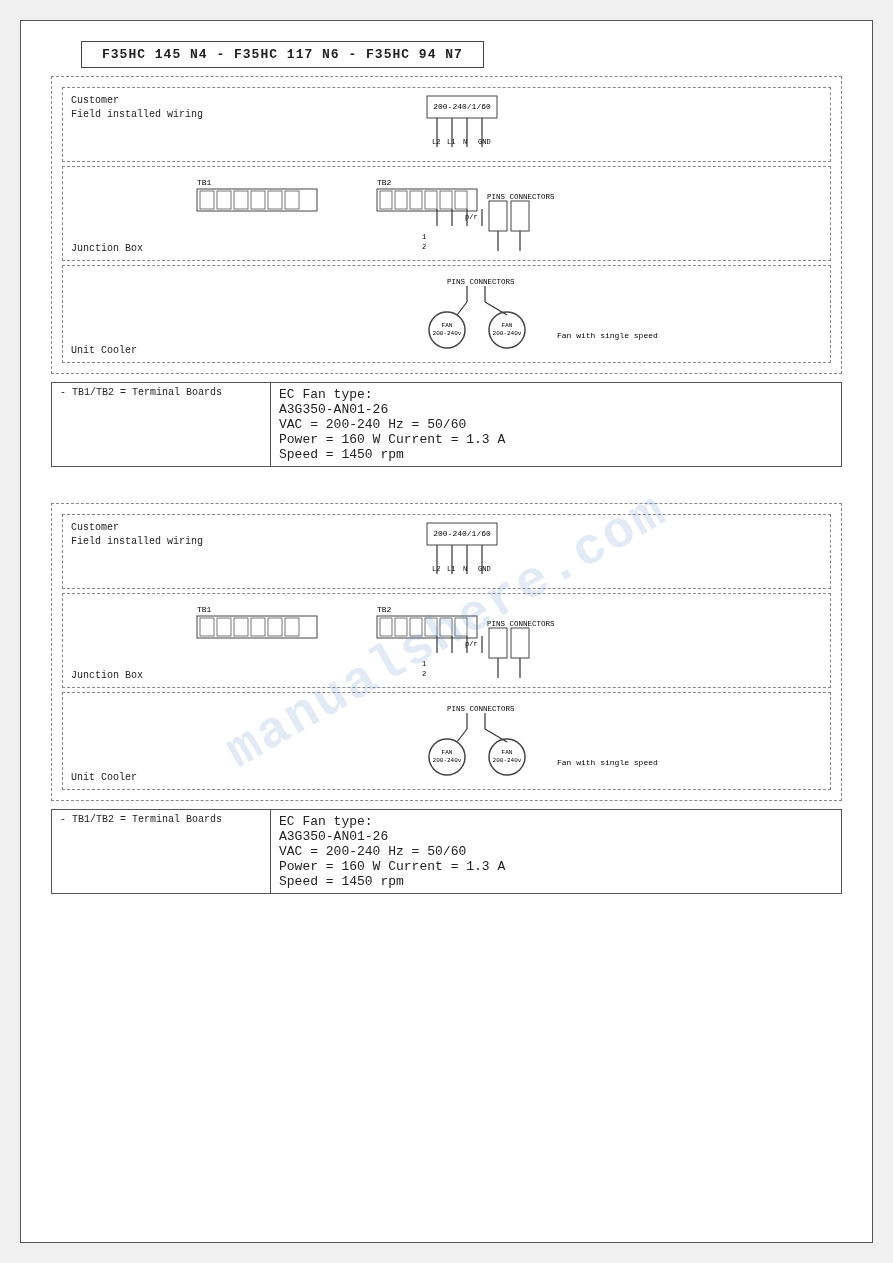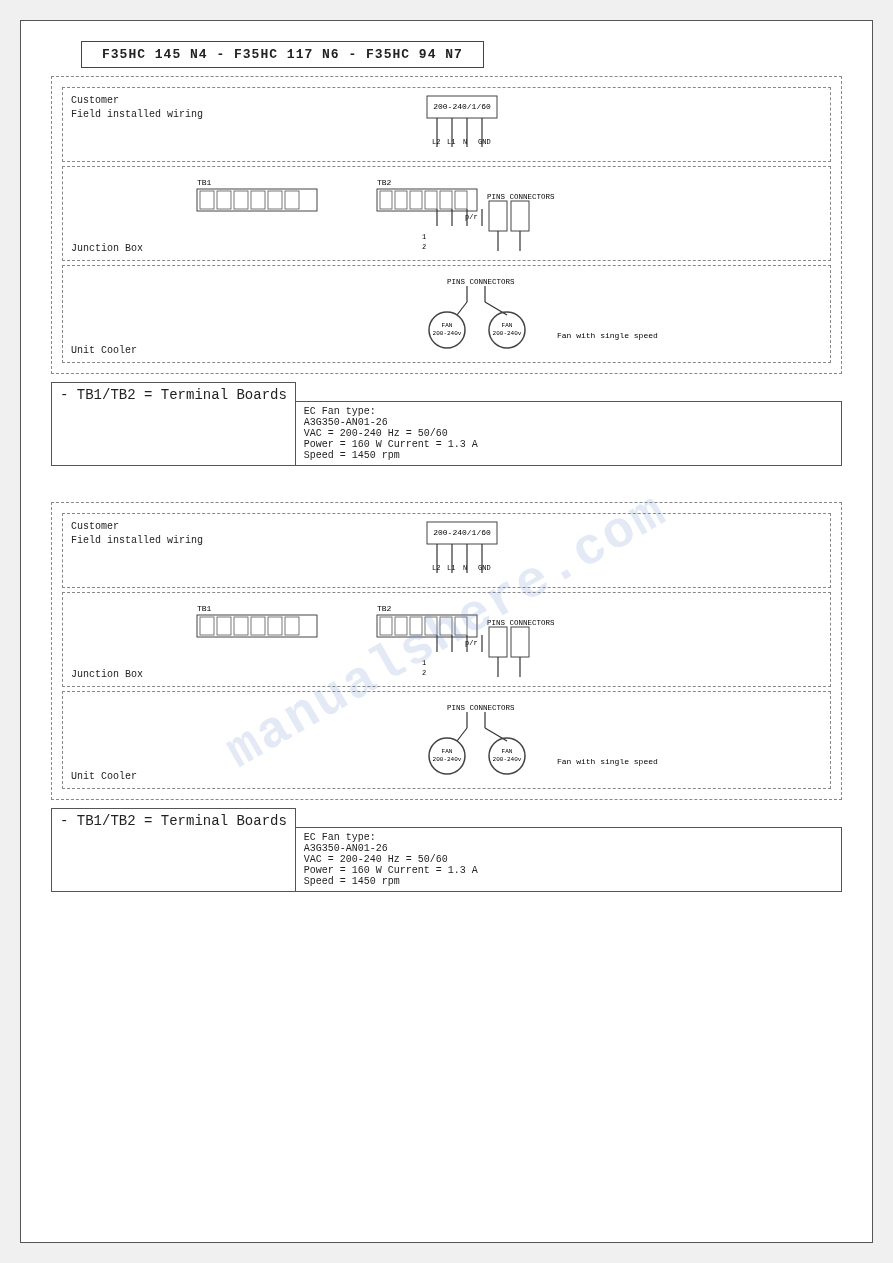--- a/index.html
+++ b/index.html
@@ -41,31 +41,30 @@
 
     
     .info-section {
       display: flex;
       margin: 8px 10px;
       gap: 0;
     }
     .info-left {
       border: 1px solid #555;
       padding: 4px 8px;
-      font-size: 14px;
+      font-size: 10px;
       flex: 0 0 auto;
       min-width: 220px;
     }
     .info-right {
       border: 1px solid #555;
       border-left: none;
       padding: 4px 8px;
-      font-size: 10px;
+      font-size: 13px;
       flex: 1;
-      margin-top: 19px;
     }
 
     
     .watermark {
       position: absolute;
       top: 50%;
       left: 50%;
       transform: translate(-50%, -50%) rotate(-30deg);
       font-size: 52px;
       color: rgba(100, 140, 200, 0.18);

